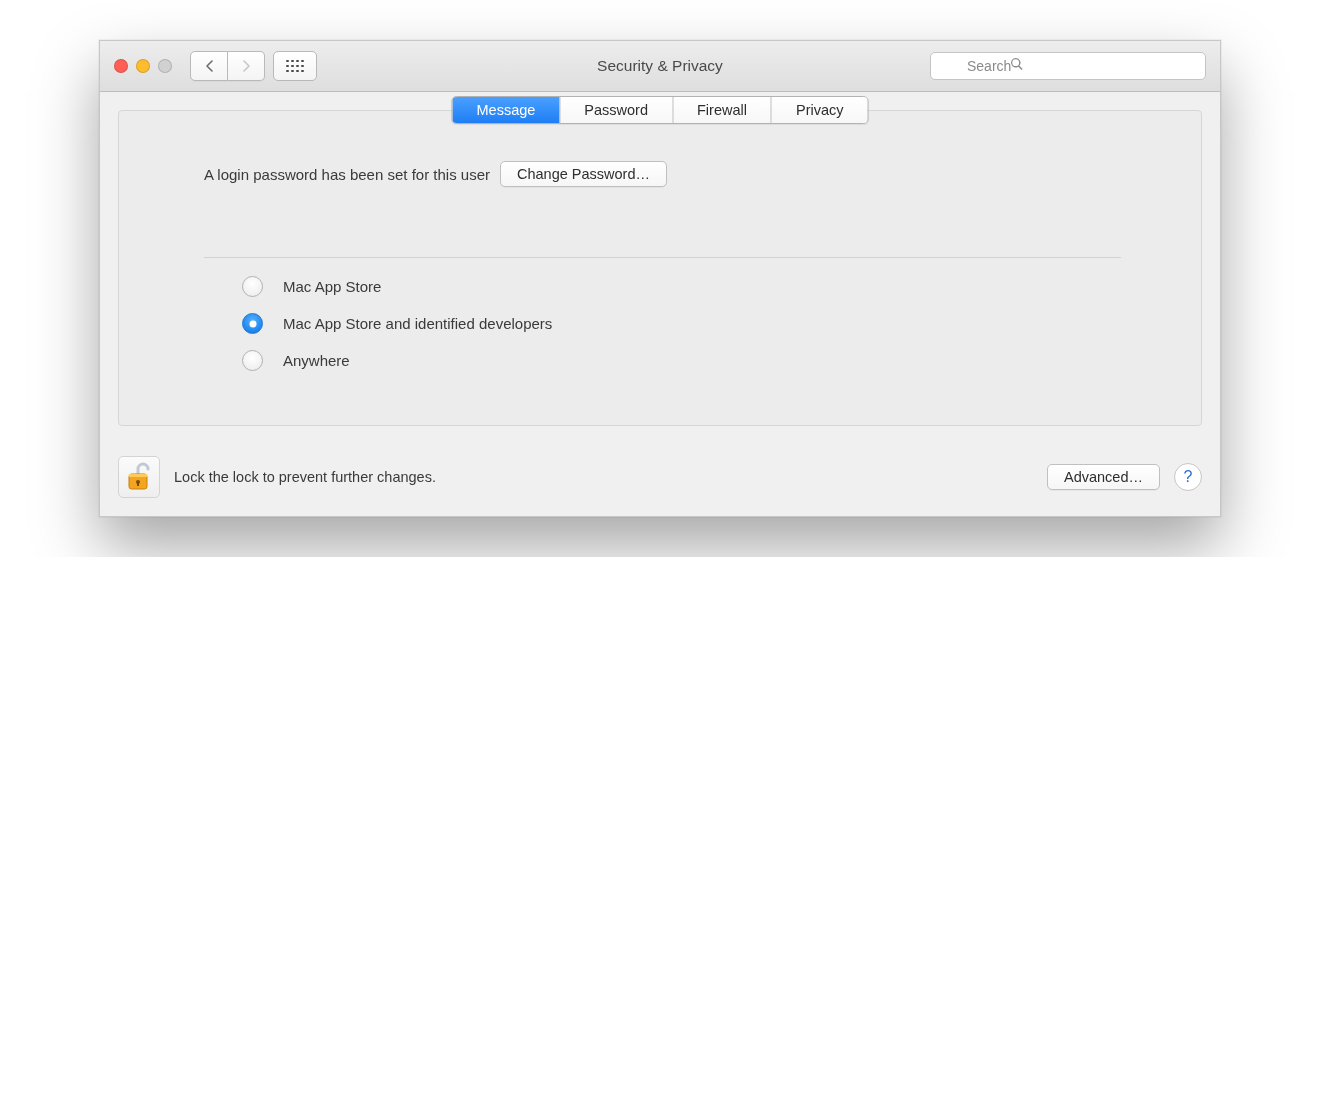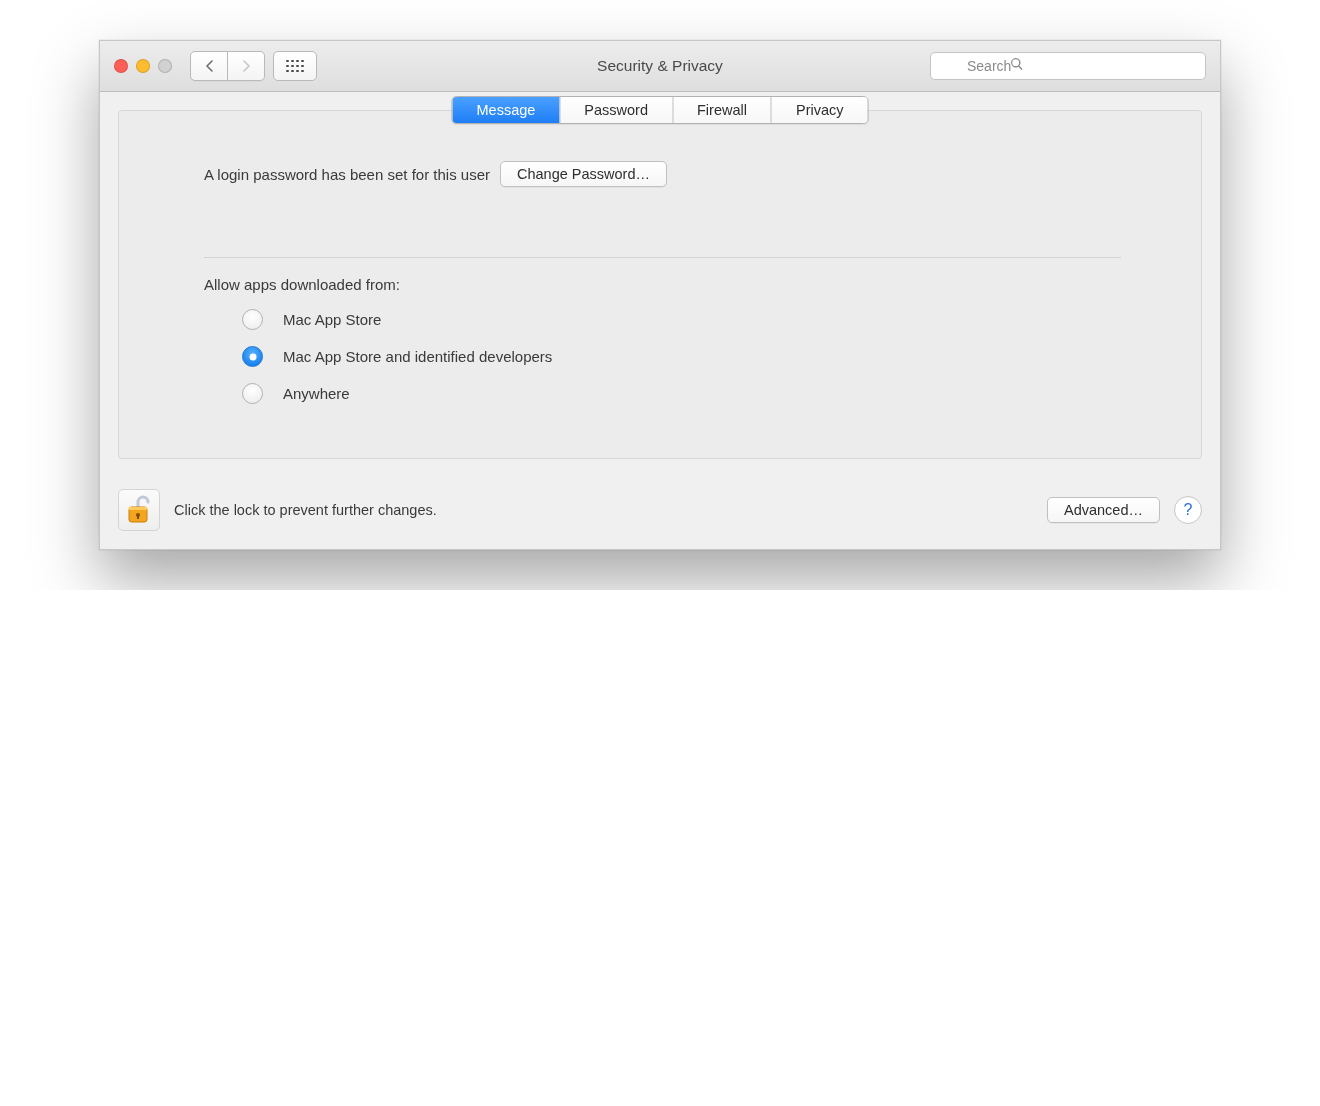--- a/index.html
+++ b/index.html
@@ -340,21 +340,20 @@
 
         <div class="row">
           <span>A login password has been set for this user</span>
           <span class="btn">Change Password…</span>
         </div>
 
 
 
         <hr class="sep">
 
-        <div class="section-label">Allow apps downloaded from:</div>
 
         <div class="radios">
           <div class="radio-row">
             <span class="radio"></span>
             <span>Mac App Store</span>
           </div>
           <div class="radio-row">
             <span class="radio checked"></span>
             <span>Mac App Store and identified developers</span>
           </div>
@@ -371,19 +370,19 @@
   <div class="footer">
     <div class="lock-wrap">
       <svg width="26" height="30" viewBox="0 0 26 30">
         <path d="M15 12 V7 a5 5 0 0 1 10 0" fill="none" stroke="#bfcad6" stroke-width="3" stroke-linecap="round" transform="translate(-3,0)"></path>
         <rect x="3" y="12" width="18" height="15" rx="2.5" fill="#f4a51f" stroke="#c97f06"></rect>
         <rect x="3" y="12" width="18" height="3" fill="#ffca59"></rect>
         <circle cx="12" cy="20" r="2" fill="#7b4c02"></circle>
         <rect x="11" y="20" width="2" height="4" fill="#7b4c02"></rect>
       </svg>
     </div>
-    <span class="lock-text">Click the lock to prevent further changes.</span>
+    <span class="lock-text">Lock the lock to prevent further changes.</span>
     <span class="spacer"></span>
     <span class="btn">Advanced…</span>
     <span class="help">?</span>
   </div>
 
 </div>
 
 </body></html>

